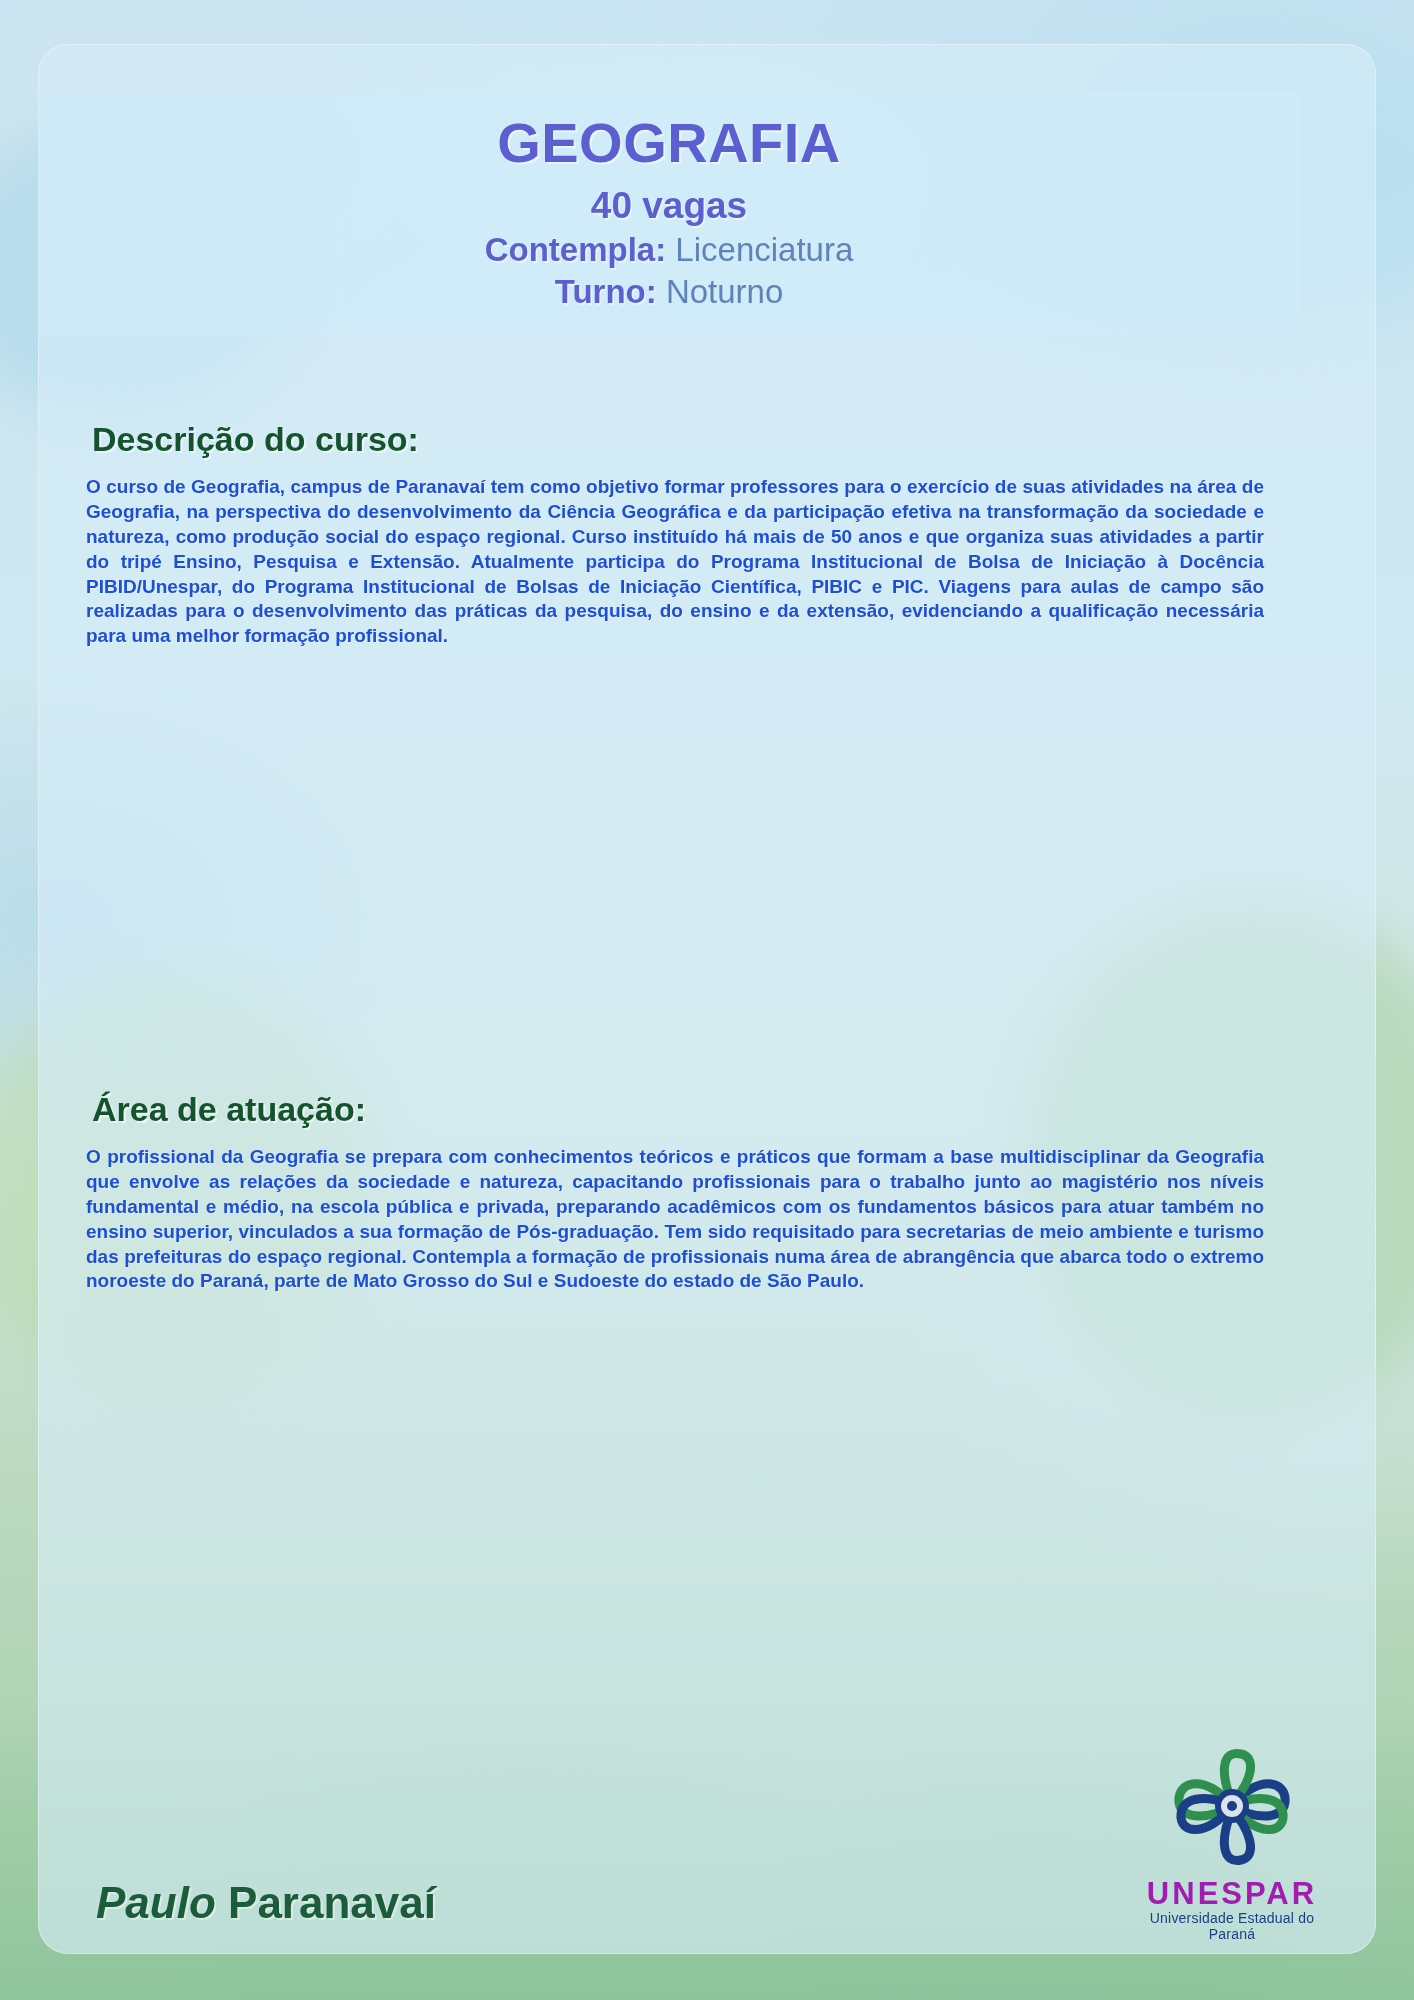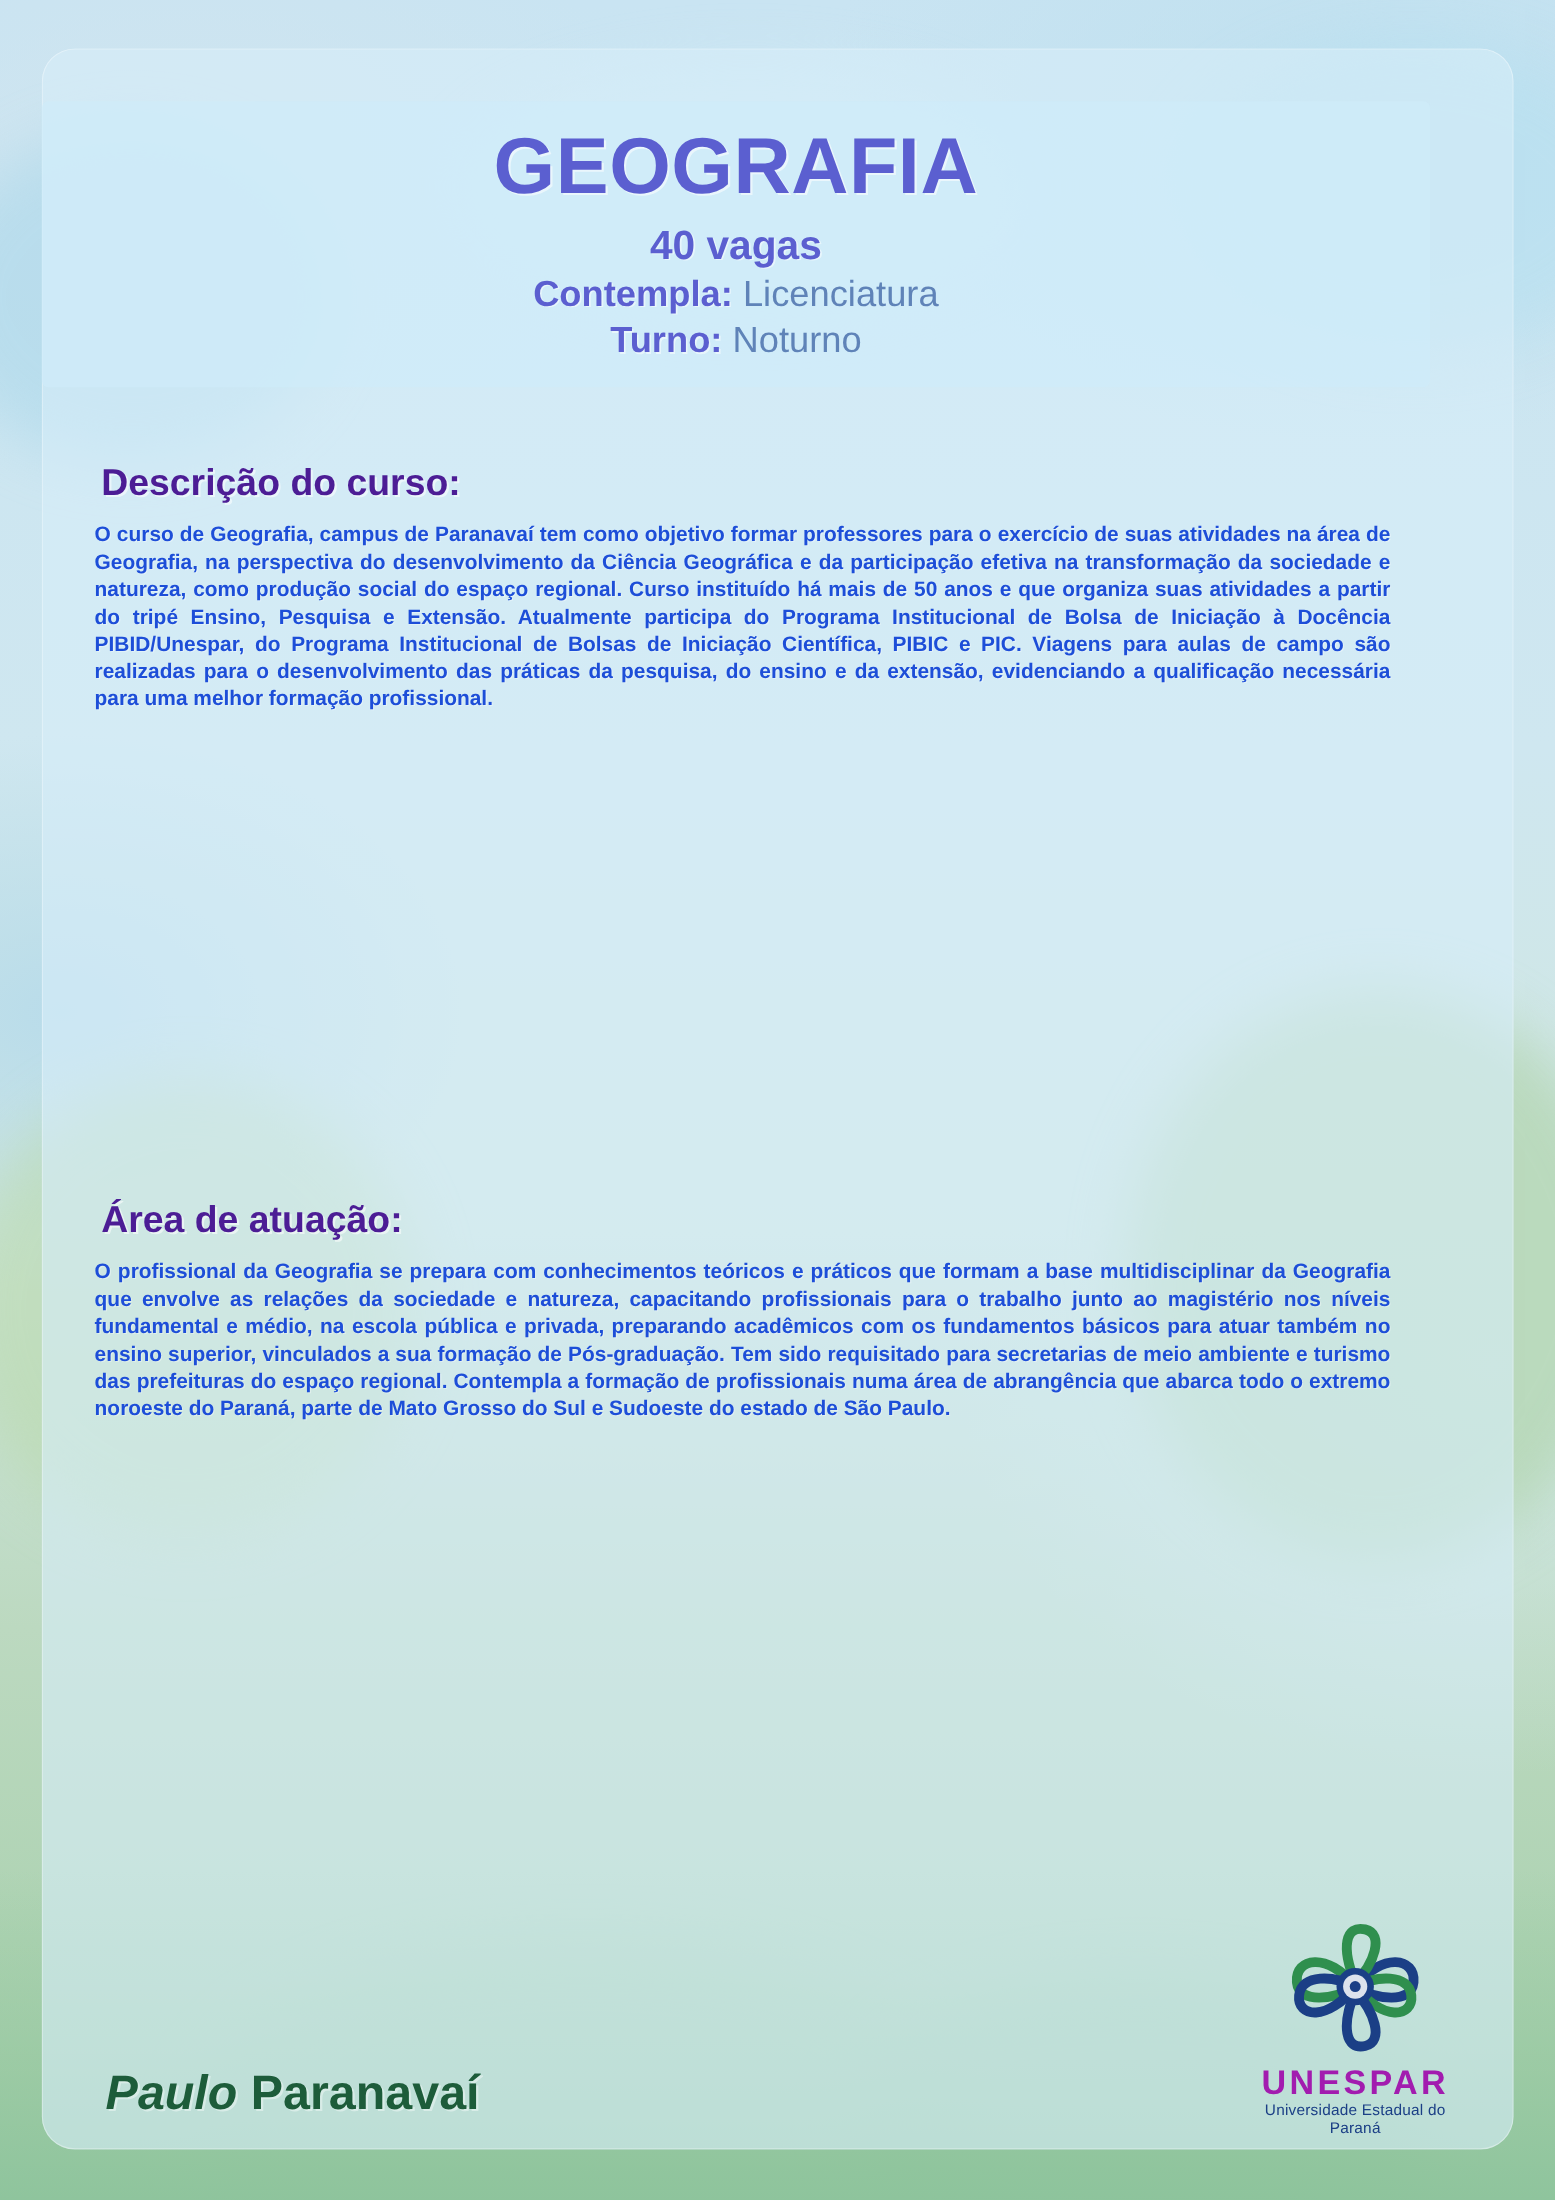--- a/index.html
+++ b/index.html
@@ -65,21 +65,21 @@
     position: absolute;
     left: 38px;
     top: 92px;
     width: 1262px;
     padding: 10px 0 22px;
     background: rgba(206, 236, 250, 0.72);
     border-radius: 6px;
     text-align: center;
   }
   .title {
-    font-size: 72px;
+    font-size: 56px;
     font-weight: 800;
     letter-spacing: .5px;
     color: #5b5fd0;
     text-shadow: 2px 2px 0 rgba(255,255,255,.55);
     margin: 8px 0 10px;
   }
   .vagas {
     font-size: 37px;
     font-weight: 800;
     color: #5b5fd0;
@@ -107,21 +107,21 @@
   }
   .section-area {
     position: absolute;
     left: 76px;
     top: 1090px;
     width: 1188px;
   }
   .sec-title {
     font-size: 34px;
     font-weight: 800;
-    color: #4c1d95;
+    color: #14532d;
     text-shadow: 2px 2px 0 rgba(255,255,255,.55);
     margin: 0 0 16px 16px;
   }
   .sec-body {
     font-size: 19px;
     font-weight: 700;
     line-height: 1.31;
     color: #1d4ed8;
     text-align: justify;
     margin: 0 0 0 10px;

